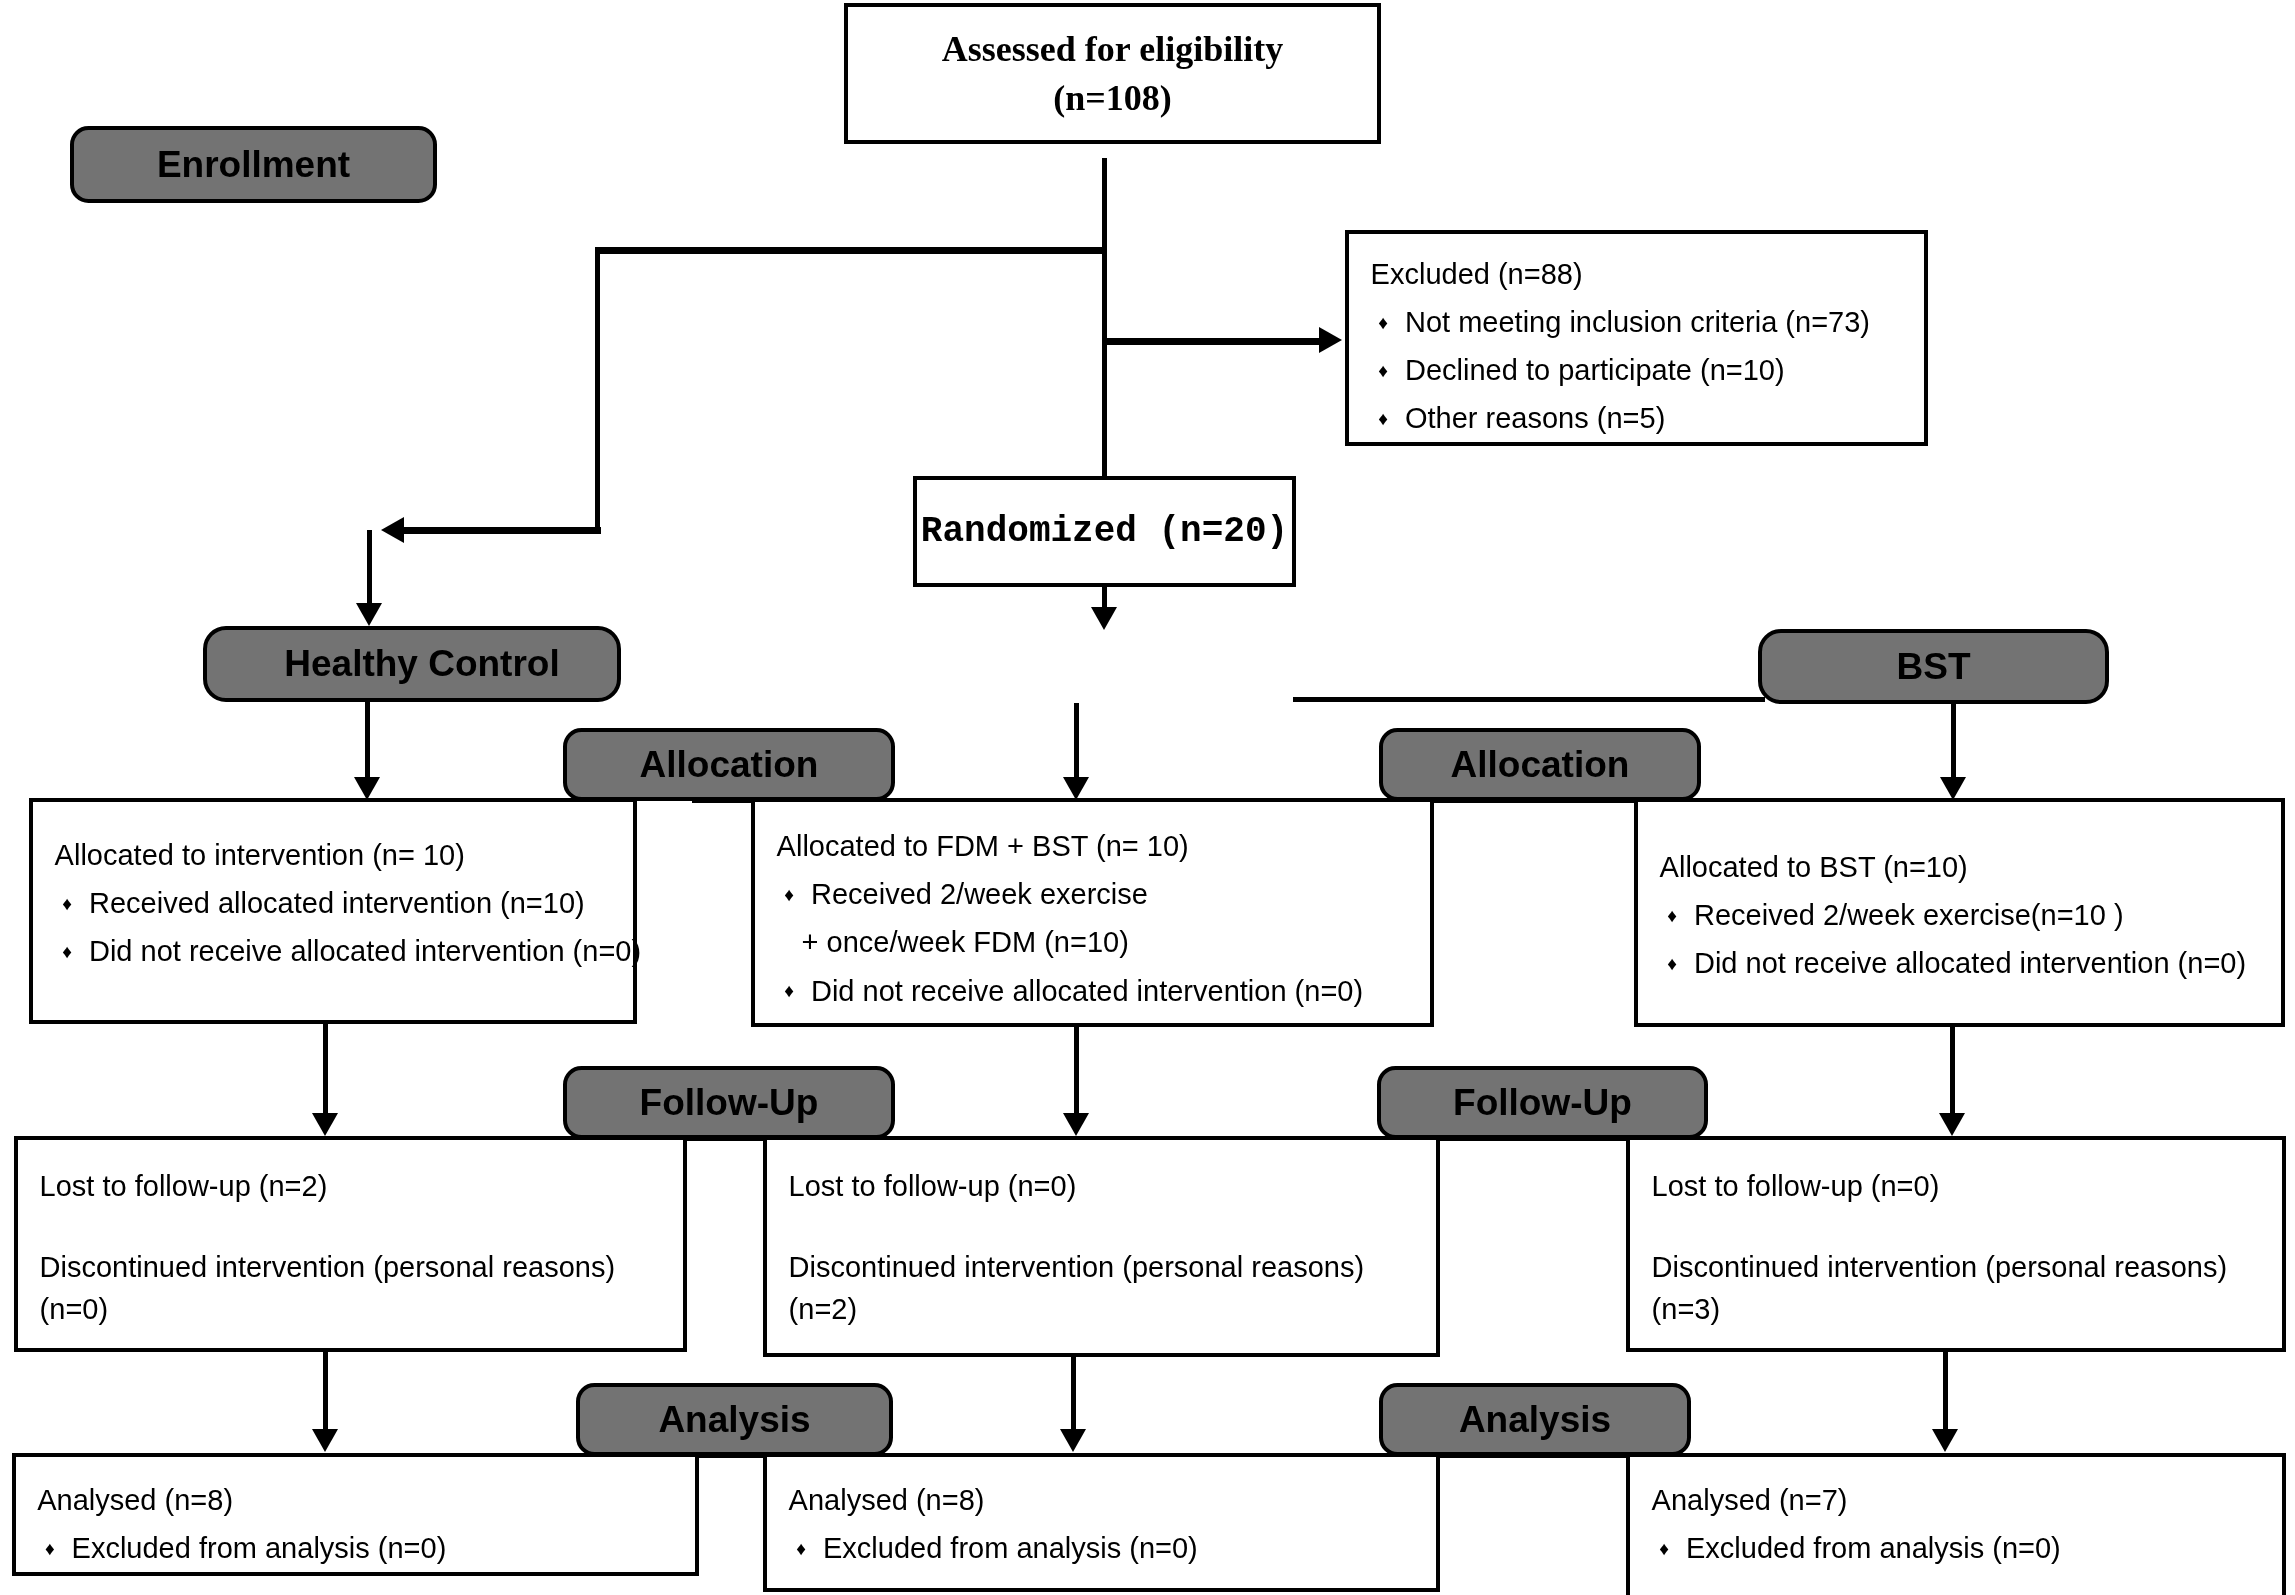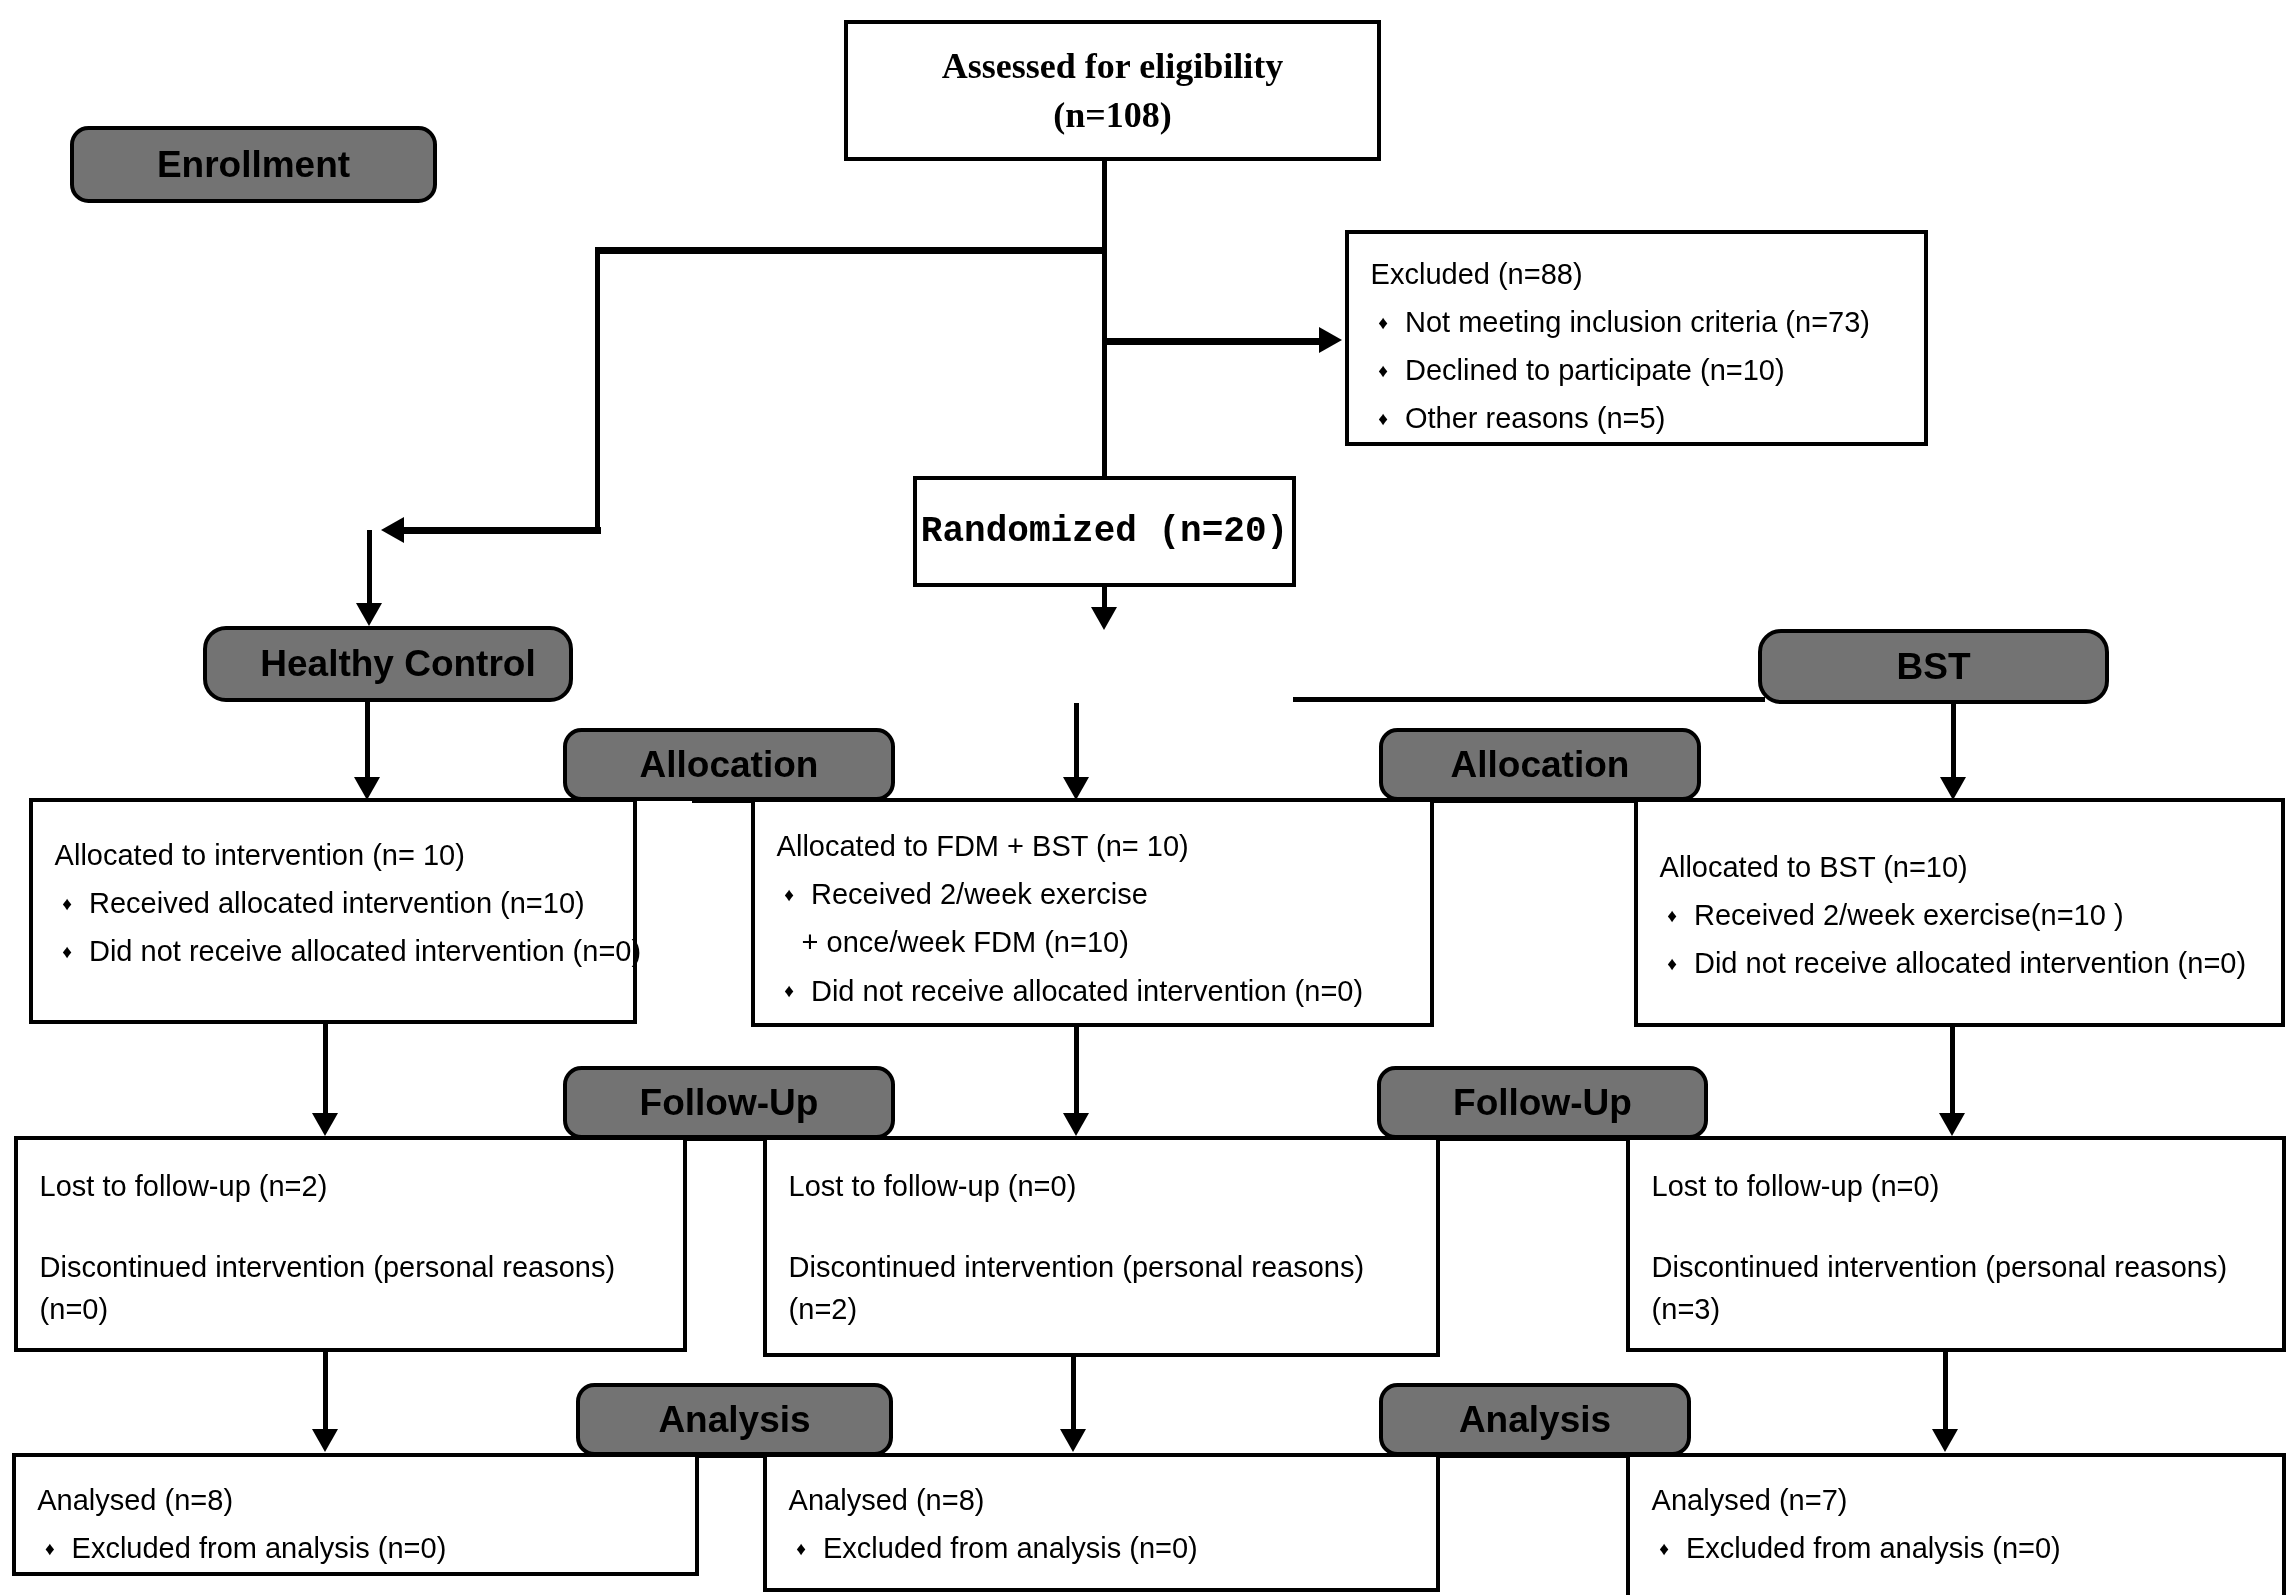--- a/index.html
+++ b/index.html
@@ -71,21 +71,21 @@
   <div class="ln" style="left:1950px;top:1023px;width:5.4px;height:91px;"></div>
   <div class="ah ah-down" style="left:1939px;top:1113px;"></div>
 
   <div class="ln" style="left:323px;top:1350px;width:5.4px;height:81px;"></div>
   <div class="ah ah-down" style="left:312px;top:1429px;"></div>
   <div class="ln" style="left:1071px;top:1350px;width:5.4px;height:81px;"></div>
   <div class="ah ah-down" style="left:1060px;top:1429px;"></div>
   <div class="ln" style="left:1943px;top:1350px;width:5.4px;height:81px;"></div>
   <div class="ah ah-down" style="left:1932px;top:1429px;"></div>
 
-  <div class="wbox serifbox" style="left:844px;top:20px;width:537px;height:141px;">
+  <div class="wbox serifbox" style="left:844px;top:3px;width:537px;height:141px;">
     <div>Assessed for eligibility</div>
     <div>(n=108)</div>
   </div>
 
   <div class="bluebox" style="left:70px;top:126px;width:367px;height:77px;">
     <span>Enrollment</span>
   </div>
 
   <div class="wbox" style="left:1345px;top:230px;width:583px;height:216px;">
     <div class="pad">
@@ -102,21 +102,21 @@
         <span class="blt">♦</span>
         <span class="txt">Other reasons (n=5)</span>
       </div>
     </div>
   </div>
 
   <div class="wbox serifbox" style="left:913px;top:476px;width:383px;height:111px;font-family:Liberation Mono, monospace;">
     <div>Randomized (n=20)</div>
   </div>
 
-  <div class="bluebox" style="left:203px;top:626px;width:370px;height:76px;border-radius:23px;padding-left:20px;">
+  <div class="bluebox" style="left:203px;top:626px;width:418px;height:76px;border-radius:23px;padding-left:20px;">
     <span>Healthy Control</span>
   </div>
   <div class="bluebox" style="left:1758px;top:629px;width:351px;height:75px;border-radius:23px;">
     <span>BST</span>
   </div>
 
   <div class="bluebox" style="left:563px;top:728px;width:332px;height:73px;">
     <span>Allocation</span>
   </div>
   <div class="bluebox" style="left:1379px;top:728px;width:322px;height:73px;">

